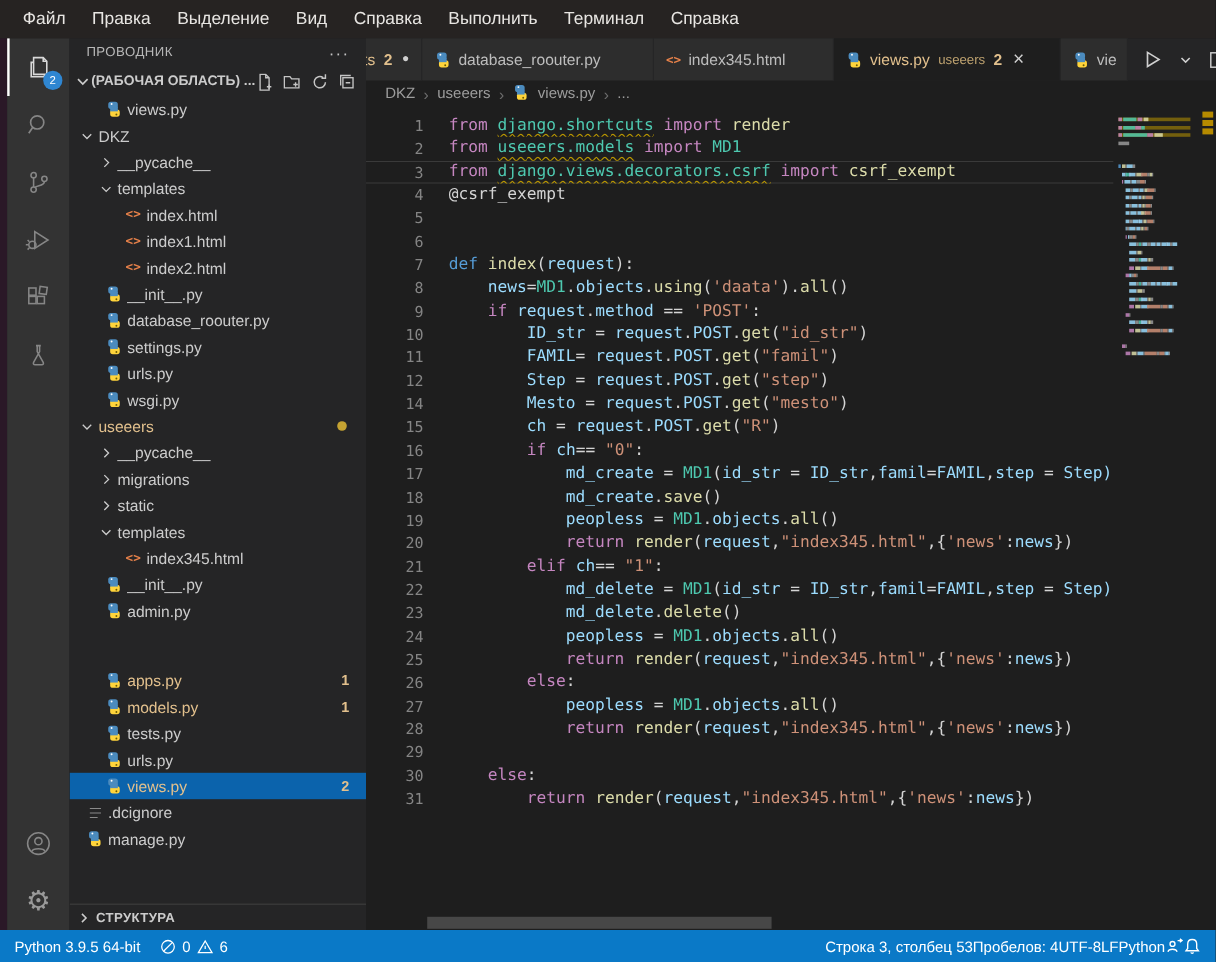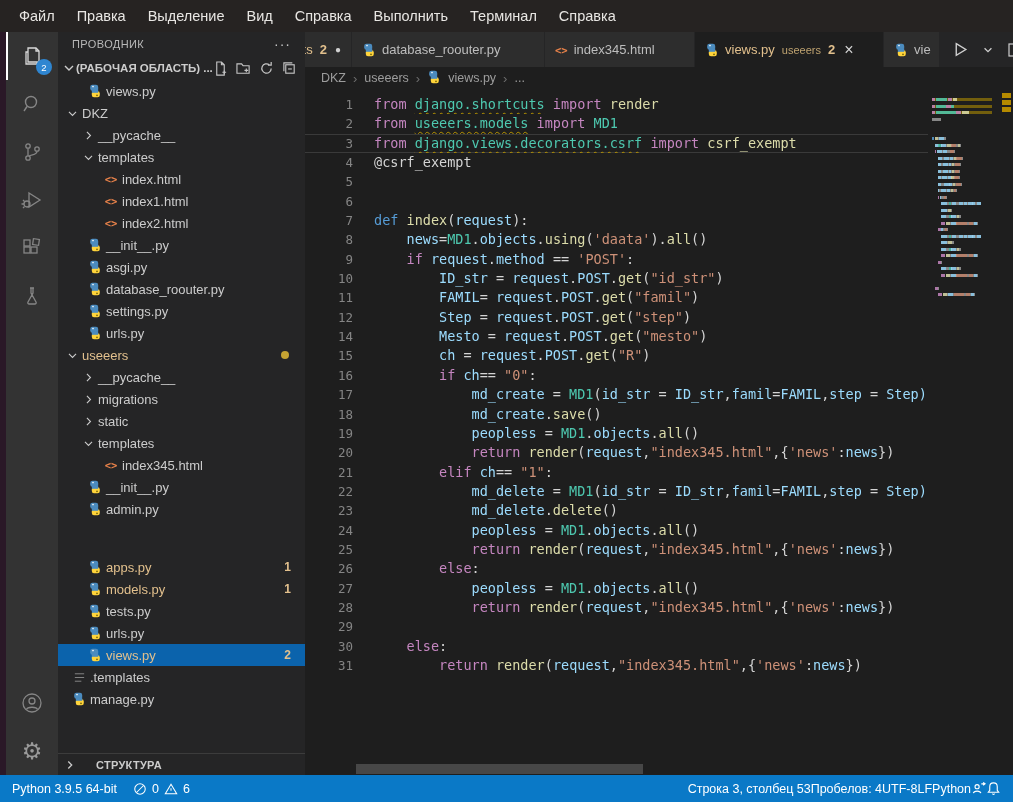--- a/index.html
+++ b/index.html
@@ -40,21 +40,21 @@
   .tree-row .chev { width:16px; flex:none; display:flex; justify-content:center; }
   .tree-row .ficon { width:18px; flex:none; display:flex; justify-content:center; align-items:center; }
   .tree-row .lbl { margin-left:2px; }
   .tree-row.mod .lbl { color:#E2C08D; }
   .tree-row.sel { background:#0b63ac; color:#ffffff; }
   .tree-badge { margin-left:auto; margin-right:14px; font-size:12px; color:#E2C08D; font-weight:bold; }
   .tree-dot { margin-left:auto; margin-right:16px; width:8px; height:8px; border-radius:50%; background:#C5A332; }
   .html-glyph { color:#e8824a; font-weight:bold; font-size:10.5px; font-family:"DejaVu Sans Mono",monospace; }
 
   .outline-row { margin-top:auto; height:22px; border-top:1px solid #3c3c3c; display:flex; align-items:center; padding-left:6px; flex:none; }
-  .outline-label { font-weight:bold; font-size:11px; color:#cccccc; margin-left:20px; letter-spacing:.3px; }
+  .outline-label { font-weight:bold; font-size:11px; color:#cccccc; margin-left:4px; letter-spacing:.3px; }
 
   
   .editor-col { flex:1; display:flex; flex-direction:column; min-width:0; background:#1e1e1e; }
 
   .tabbar { height:35px; background:#252526; display:flex; flex:none; }
   .tab { display:flex; align-items:center; background:#2d2d2d; border-right:1px solid #252526;
          padding:0 10px; font-size:13px; color:#bdbdbd; overflow:hidden; flex:none; }
   .tab.active { background:#1e1e1e; }
   .tab.partial-left { justify-content:flex-end; }
   .tab .t-label.mod { color:#E2C08D; }
@@ -272,57 +272,57 @@
         <div class="tree-row" style="padding-left: 28px;">
           <span class="ficon">
             <svg width="14" height="14" viewBox="0 0 14 14" fill="none">
               <rect x="2.2" y="0.8" width="8" height="6" rx="2.2" fill="#4B8BBE"></rect>
               <rect x="3.8" y="7.2" width="8" height="6" rx="2.2" fill="#FFD43B"></rect>
               <rect x="3.8" y="5.2" width="6.4" height="3.6" fill="#4B8BBE"></rect>
               <circle cx="5" cy="2.6" r="0.8" fill="#fff"></circle>
               <circle cx="9" cy="11.4" r="0.8" fill="#6b5b00"></circle>
             </svg>
           </span>
-          <span class="lbl">asgi.py</span>
+          <span class="lbl">database_roouter.py</span>
         </div>
         <div class="tree-row" style="padding-left: 28px;">
           <span class="ficon">
             <svg width="14" height="14" viewBox="0 0 14 14" fill="none">
               <rect x="2.2" y="0.8" width="8" height="6" rx="2.2" fill="#4B8BBE"></rect>
               <rect x="3.8" y="7.2" width="8" height="6" rx="2.2" fill="#FFD43B"></rect>
               <rect x="3.8" y="5.2" width="6.4" height="3.6" fill="#4B8BBE"></rect>
               <circle cx="5" cy="2.6" r="0.8" fill="#fff"></circle>
               <circle cx="9" cy="11.4" r="0.8" fill="#6b5b00"></circle>
             </svg>
           </span>
-          <span class="lbl">database_roouter.py</span>
+          <span class="lbl">settings.py</span>
         </div>
         <div class="tree-row" style="padding-left: 28px;">
           <span class="ficon">
             <svg width="14" height="14" viewBox="0 0 14 14" fill="none">
               <rect x="2.2" y="0.8" width="8" height="6" rx="2.2" fill="#4B8BBE"></rect>
               <rect x="3.8" y="7.2" width="8" height="6" rx="2.2" fill="#FFD43B"></rect>
               <rect x="3.8" y="5.2" width="6.4" height="3.6" fill="#4B8BBE"></rect>
               <circle cx="5" cy="2.6" r="0.8" fill="#fff"></circle>
               <circle cx="9" cy="11.4" r="0.8" fill="#6b5b00"></circle>
             </svg>
           </span>
-          <span class="lbl">settings.py</span>
+          <span class="lbl">urls.py</span>
         </div>
         <div class="tree-row" style="padding-left: 28px;">
           <span class="ficon">
             <svg width="14" height="14" viewBox="0 0 14 14" fill="none">
               <rect x="2.2" y="0.8" width="8" height="6" rx="2.2" fill="#4B8BBE"></rect>
               <rect x="3.8" y="7.2" width="8" height="6" rx="2.2" fill="#FFD43B"></rect>
               <rect x="3.8" y="5.2" width="6.4" height="3.6" fill="#4B8BBE"></rect>
               <circle cx="5" cy="2.6" r="0.8" fill="#fff"></circle>
               <circle cx="9" cy="11.4" r="0.8" fill="#6b5b00"></circle>
             </svg>
           </span>
-          <span class="lbl">urls.py</span>
+          <span class="lbl">wsgi.py</span>
         </div>
         <div class="tree-row mod" style="padding-left: 6px;">
           <span class="chev">
             <svg width="11" height="11" viewBox="0 0 14 14" fill="none" stroke="#cccccc">
               <path d="M2.5 5 l4.5 4.5 4.5 -4.5" stroke-width="1.4"></path>
             </svg>
           </span>
           <span class="lbl">useeers</span>
           <span class="tree-dot"></span>
         </div>
@@ -450,21 +450,21 @@
           </span>
           <span class="lbl">views.py</span>
           <span class="tree-badge">2</span>
         </div>
         <div class="tree-row" style="padding-left: 12px;">
           <span class="ficon">
             <svg width="13" height="13" viewBox="0 0 14 14" fill="none" stroke="#8a8a8a">
               <path d="M2 3 h10 M2 7 h10 M2 11 h7"></path>
             </svg>
           </span>
-          <span class="lbl">.templates</span>
+          <span class="lbl">.dcignore</span>
         </div>
         <div class="tree-row" style="padding-left: 12px;">
           <span class="ficon">
             <svg width="14" height="14" viewBox="0 0 14 14" fill="none">
               <rect x="2.2" y="0.8" width="8" height="6" rx="2.2" fill="#4B8BBE"></rect>
               <rect x="3.8" y="7.2" width="8" height="6" rx="2.2" fill="#FFD43B"></rect>
               <rect x="3.8" y="5.2" width="6.4" height="3.6" fill="#4B8BBE"></rect>
               <circle cx="5" cy="2.6" r="0.8" fill="#fff"></circle>
               <circle cx="9" cy="11.4" r="0.8" fill="#6b5b00"></circle>
             </svg>

